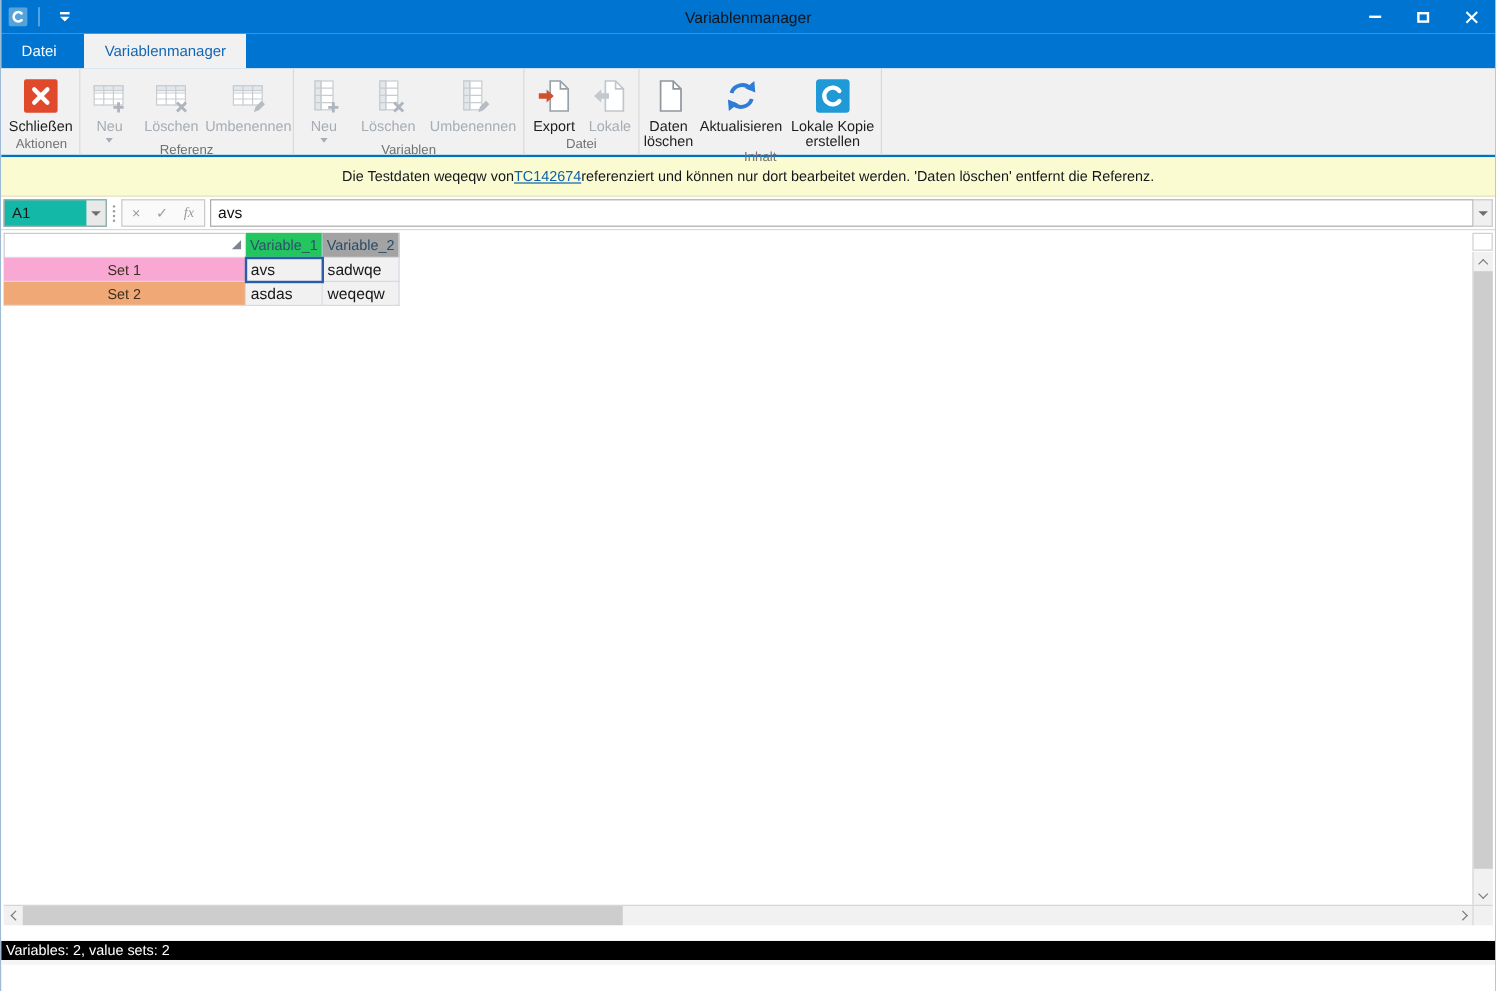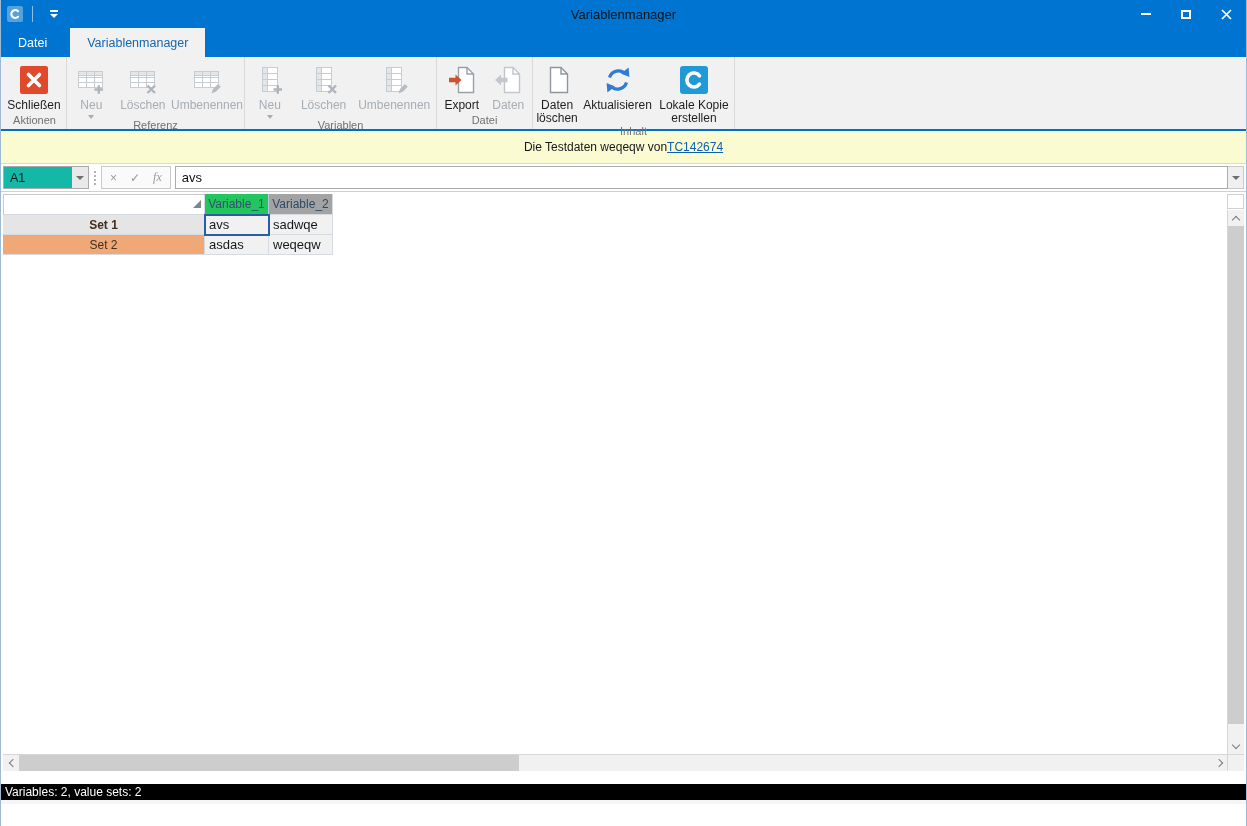--- a/index.html
+++ b/index.html
@@ -52,21 +52,21 @@
   .finput { flex:1; height:23px; border:1px solid #ABABAB; margin-left:4px; display:flex; align-items:center; padding-left:6px; font-size:13px; color:#111; background:#fff; }
   .fexpand { width:16px; height:23px; background:#F0F0F0; border:1px solid #C9C9C9; border-left:none; display:flex; align-items:center; justify-content:center; }
   
   .gridarea { position:relative; height:592px; background:#fff; }
   .sheet { position:absolute; left:2px; top:2px; display:grid; grid-template-columns:202px 64px 64px; grid-template-rows:21px 20px 20px; }
   .cell { border-right:1px solid #D5DBE1; border-bottom:1px solid #D5DBE1; display:flex; align-items:center; justify-content:center; font-size:12px; }
   .corner { background:#fff; border-top:1px solid #C9C9C9; border-left:1px solid #C9C9C9; position:relative; }
   .colhead1 { background:#22c55e; color:#30506E; border-right:1px solid #B9C9D6; }
   .colhead2 { background:#a3a3a3; color:#2B4B68; }
   .rowhead { color:#3E2F20; border-right:1px solid #D5DBE1; }
-  .rowhead.set1 { background:#e5e5e5;font-weight:bold; }
+  .rowhead.set1 { background:#f9a8d4; }
   .rowhead.set2 { background:#F0A877; }
   .datacell { background:#F1F1F1; color:#16181a; justify-content:flex-start; padding-left:4px; font-size:13px; }
   .sel-overlay { position:absolute; left:203px; top:22px; width:66px; height:22px; border:2px solid #2A5CA8; pointer-events:none; }
   
   .chev { display:inline-block; width:6px; height:6px; border-right:1.6px solid #7A7A7A; border-bottom:1.6px solid #7A7A7A; }
   .chev.up { transform:rotate(-135deg); margin-top:3px; }
   .chev.down { transform:rotate(45deg); margin-bottom:3px; }
   .chev.left { transform:rotate(135deg); margin-left:3px; }
   .chev.right { transform:rotate(-45deg); margin-right:3px; }
   .vs-top-box { position:absolute; right:2px; top:2px; width:17px; height:15px; background:#fff; border:1px solid #D0D0D0; }
@@ -230,21 +230,21 @@
           <span class="rlabel">Export</span>
         </div>
         <div class="rbtn disabled" style="width:46px">
           <span class="ricon">
             <svg width="30" height="30">
                 <path d="M11.5 2.5 H20 L26.5 9 V27.5 H11.5 Z" fill="#fff" stroke="#C0C6CC" stroke-width="1.4"></path>
                 <path d="M20 2.5 V9 H26.5" fill="none" stroke="#C0C6CC" stroke-width="1.4"></path>
                 <polygon points="14.5,12.8 8,12.8 8,9.5 2,15 8,20.5 8,17.2 14.5,17.2" fill="#C3C8CE"></polygon>
               </svg>
           </span>
-          <span class="rlabel">Daten</span>
+          <span class="rlabel">Lokale</span>
         </div>
       </div>
       <div class="rgroup-label">Datei</div>
     </div>
 
     <div class="rgroup" style="width:202px">
       <div class="rgroup-buttons">
         <div class="rbtn" style="width:52px">
           <span class="ricon">
             <svg width="30" height="30">
@@ -276,20 +276,21 @@
         </div>
       </div>
       <div class="rgroup-label">Inhalt</div>
     </div>
 
   </div>
 
   <div class="infobar">
     <span>Die Testdaten weqeqw von </span>
     <a>TC142674</a>
+    <span> referenziert und können nur dort bearbeitet werden. 'Daten löschen' entfernt die Referenz.</span>
   </div>
 
   <div class="formulabar">
     <div class="namebox">
       <span class="namebox-text">A1</span>
       <span class="namebox-drop">
           <span class="tri-down-g"></span>
         </span>
     </div>
     <span class="fsplit">

